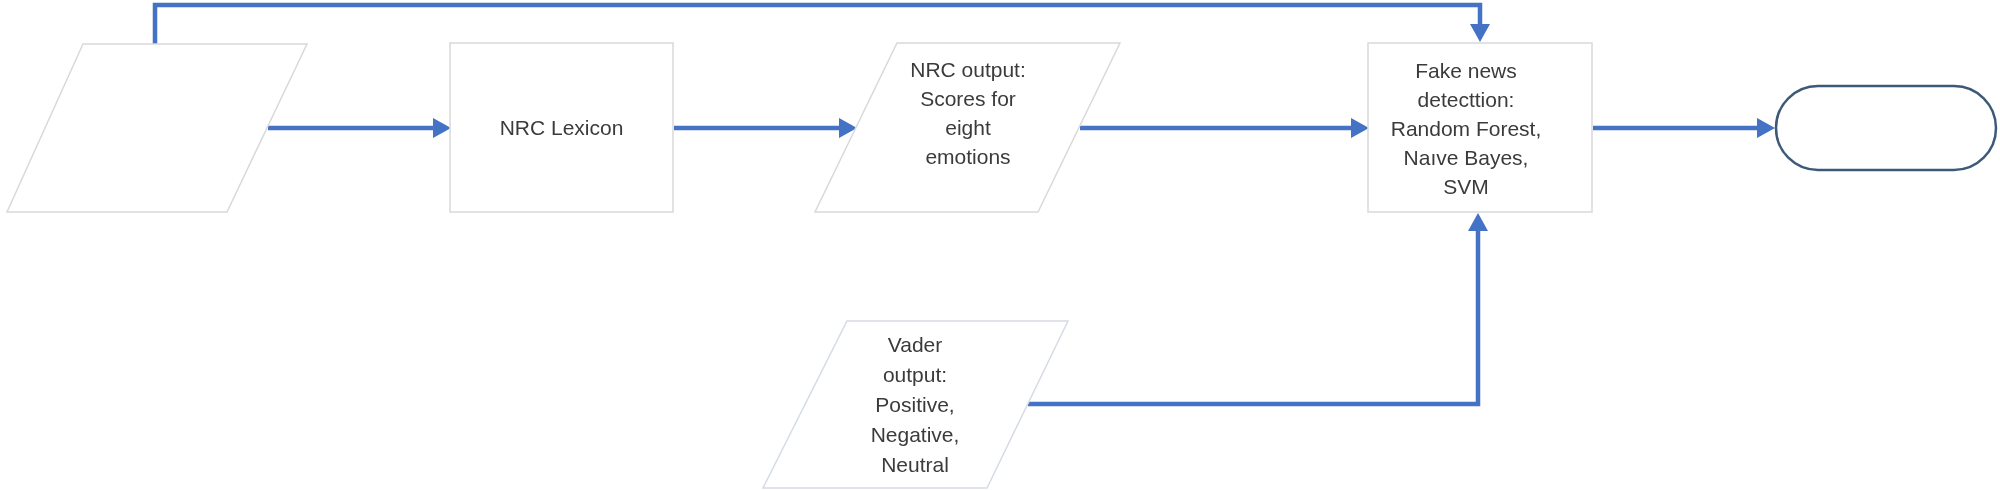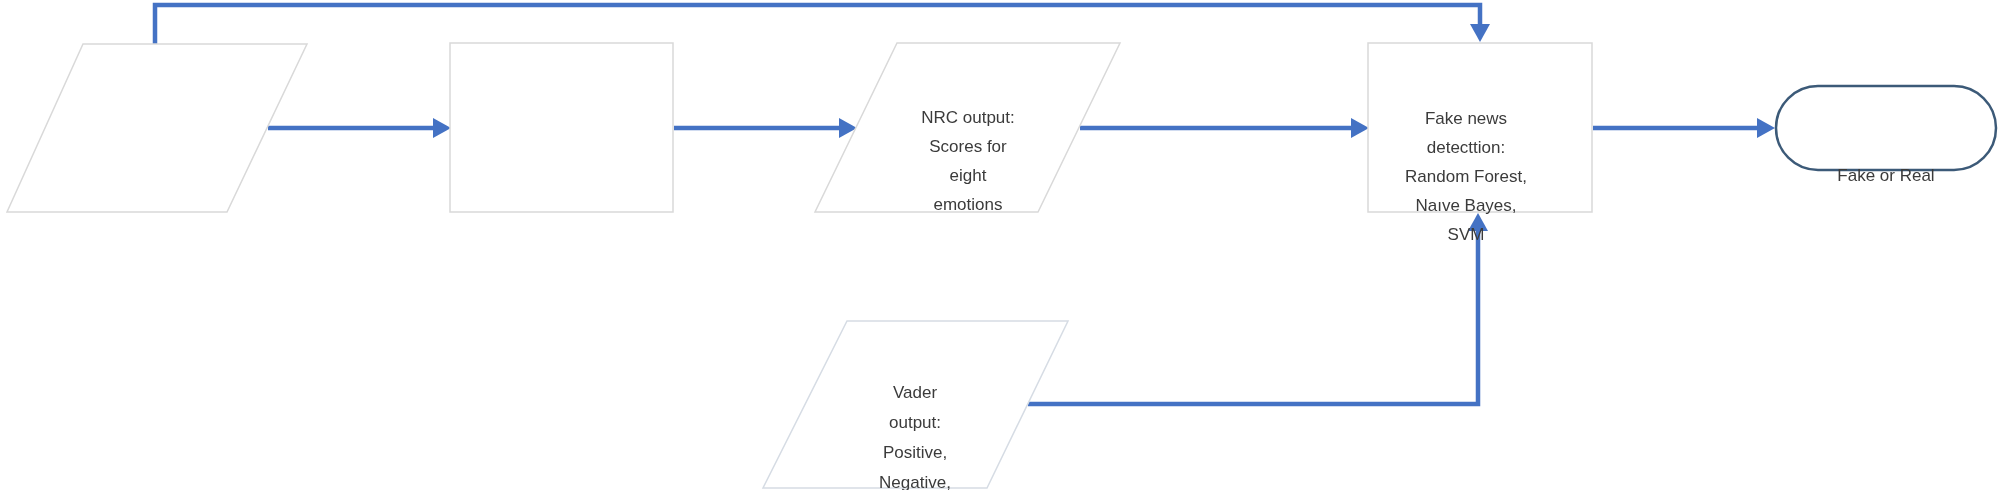--- a/index.html
+++ b/index.html
@@ -20,26 +20,25 @@
   }
   svg.layer{position:absolute;left:0;top:0;}
   .shape{fill:#FFFFFF;stroke:var(--shape-border);stroke-width:1.5;}
   .shape-vader{fill:#FFFFFF;stroke:var(--vader-border);stroke-width:1.5;}
   .terminator{fill:#FFFFFF;stroke:var(--terminator-border);stroke-width:2.5;}
   .conn{fill:none;stroke:var(--connector);stroke-width:4.5;}
   .head{fill:var(--connector);stroke:none;}
   .label{
     position:absolute;
     color:var(--text);
-    font-size:17px;
+    font-size:21px;
     line-height:29px;
     text-align:center;
     white-space:pre-line;
     pointer-events:none;
-    margin-top:48px;
   }
   .label.tall{line-height:30px;text-align:center;}
 </style>
 </head>
 <body>
 
 <div class="canvas">
 
   <svg class="layer" width="2000" height="490" viewBox="0 0 2000 490">
 
@@ -68,33 +67,33 @@
     <polygon class="shape" points="897,43 1120,43 1038,212 815,212"></polygon>
 
     <rect class="shape" x="1368" y="43" width="224" height="169"></rect>
 
     <rect class="terminator" x="1776" y="86" width="220" height="84" rx="42" ry="42"></rect>
 
     <polygon class="shape-vader" points="847,321 1068,321 987,488 763,488"></polygon>
   </svg>
 
 
+  <div class="label" style="left:450px;top:113px;width:223px;">NRC Lexicon</div>
 
   <div class="label" style="left:843px;top:55px;width:250px;">NRC output:
 Scores for
 eight
 emotions</div>
 
   <div class="label" style="left:1368px;top:56px;width:196px;">Fake news
 detecttion:
 Random Forest,
 Naıve Bayes,
 SVM</div>
 
-  <div class="label" style="left:1776px;top:113px;width:220px;">Fake or Real</div>
 
   <div class="label tall" style="left:790px;top:330px;width:250px;">Vader
 output:
 Positive,
 Negative,
 Neutral</div>
 
 </div>
 
 </body></html>

